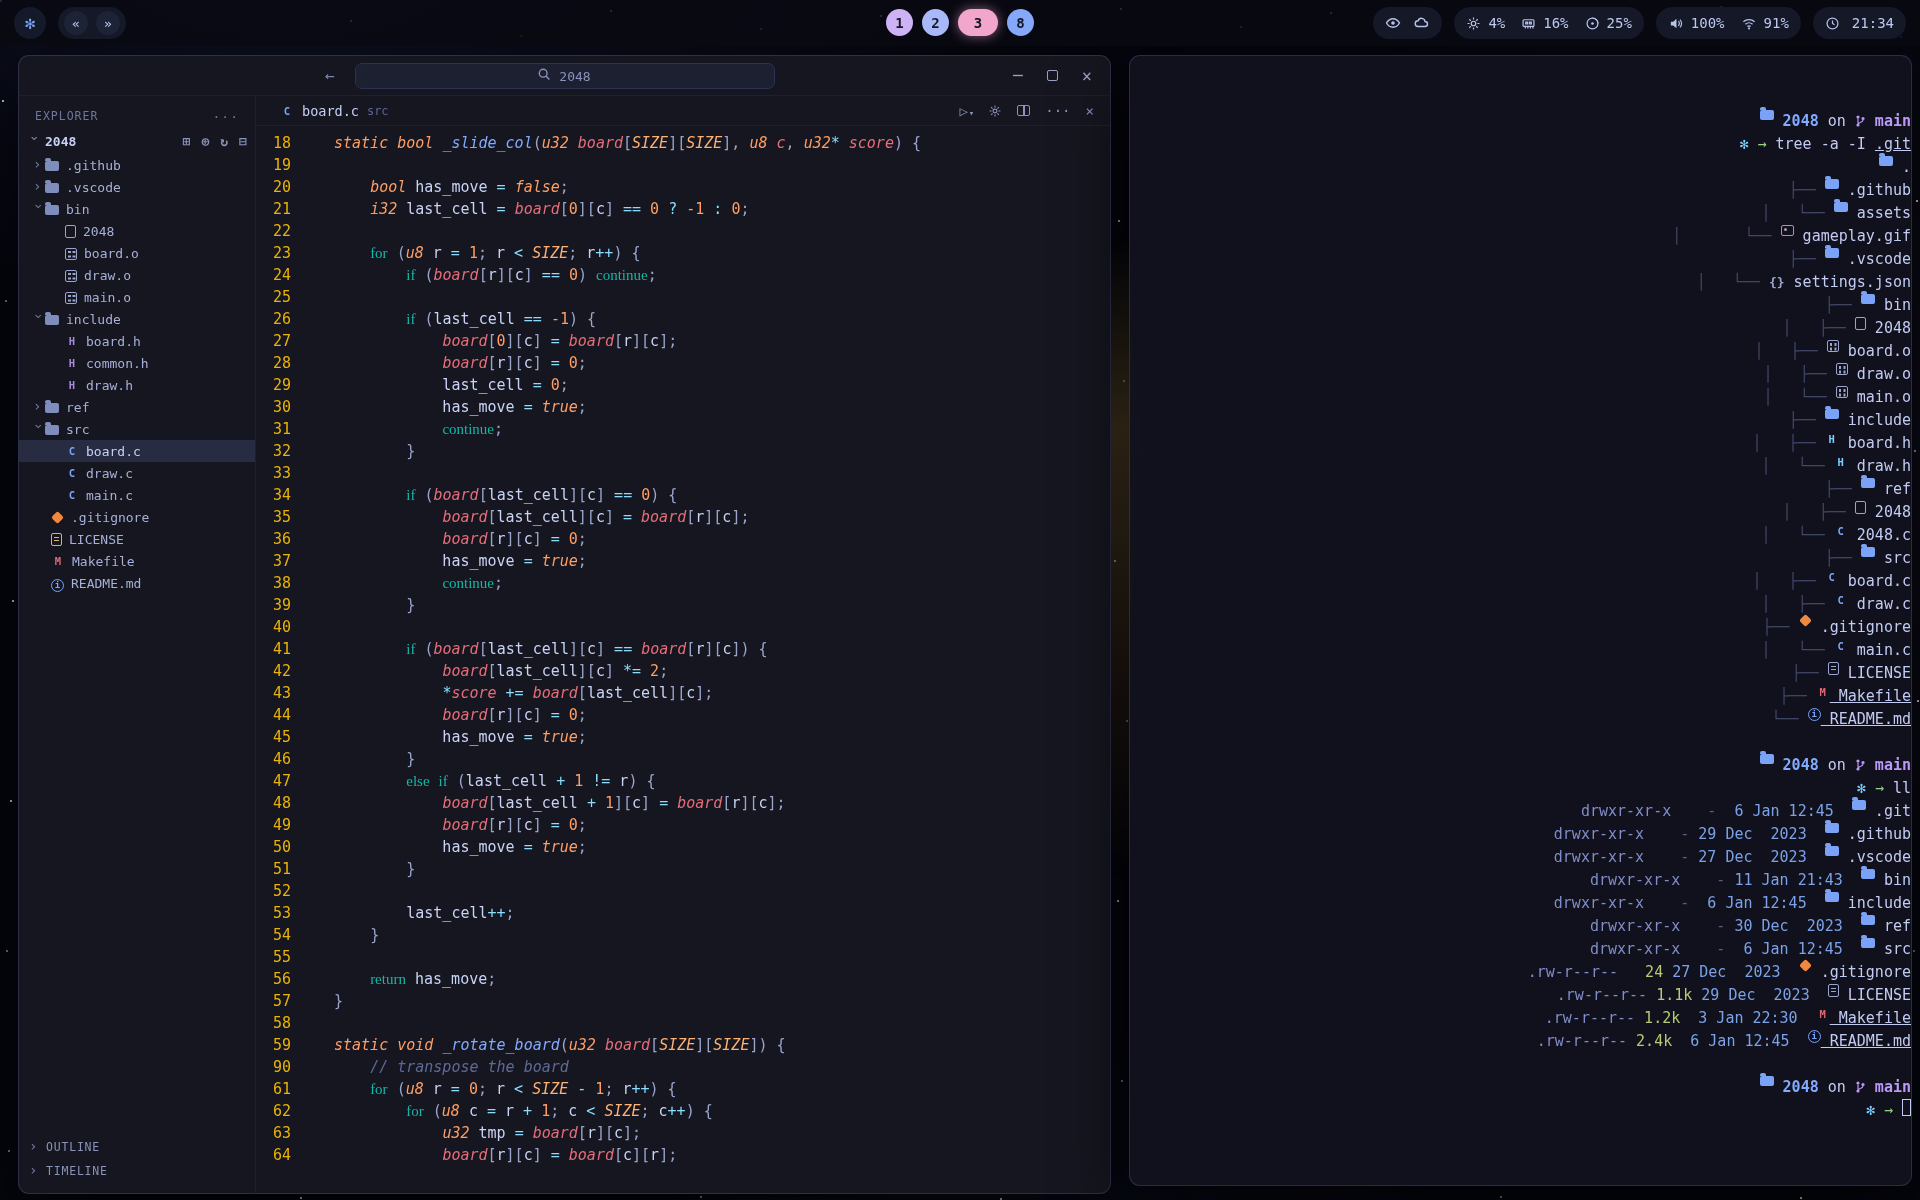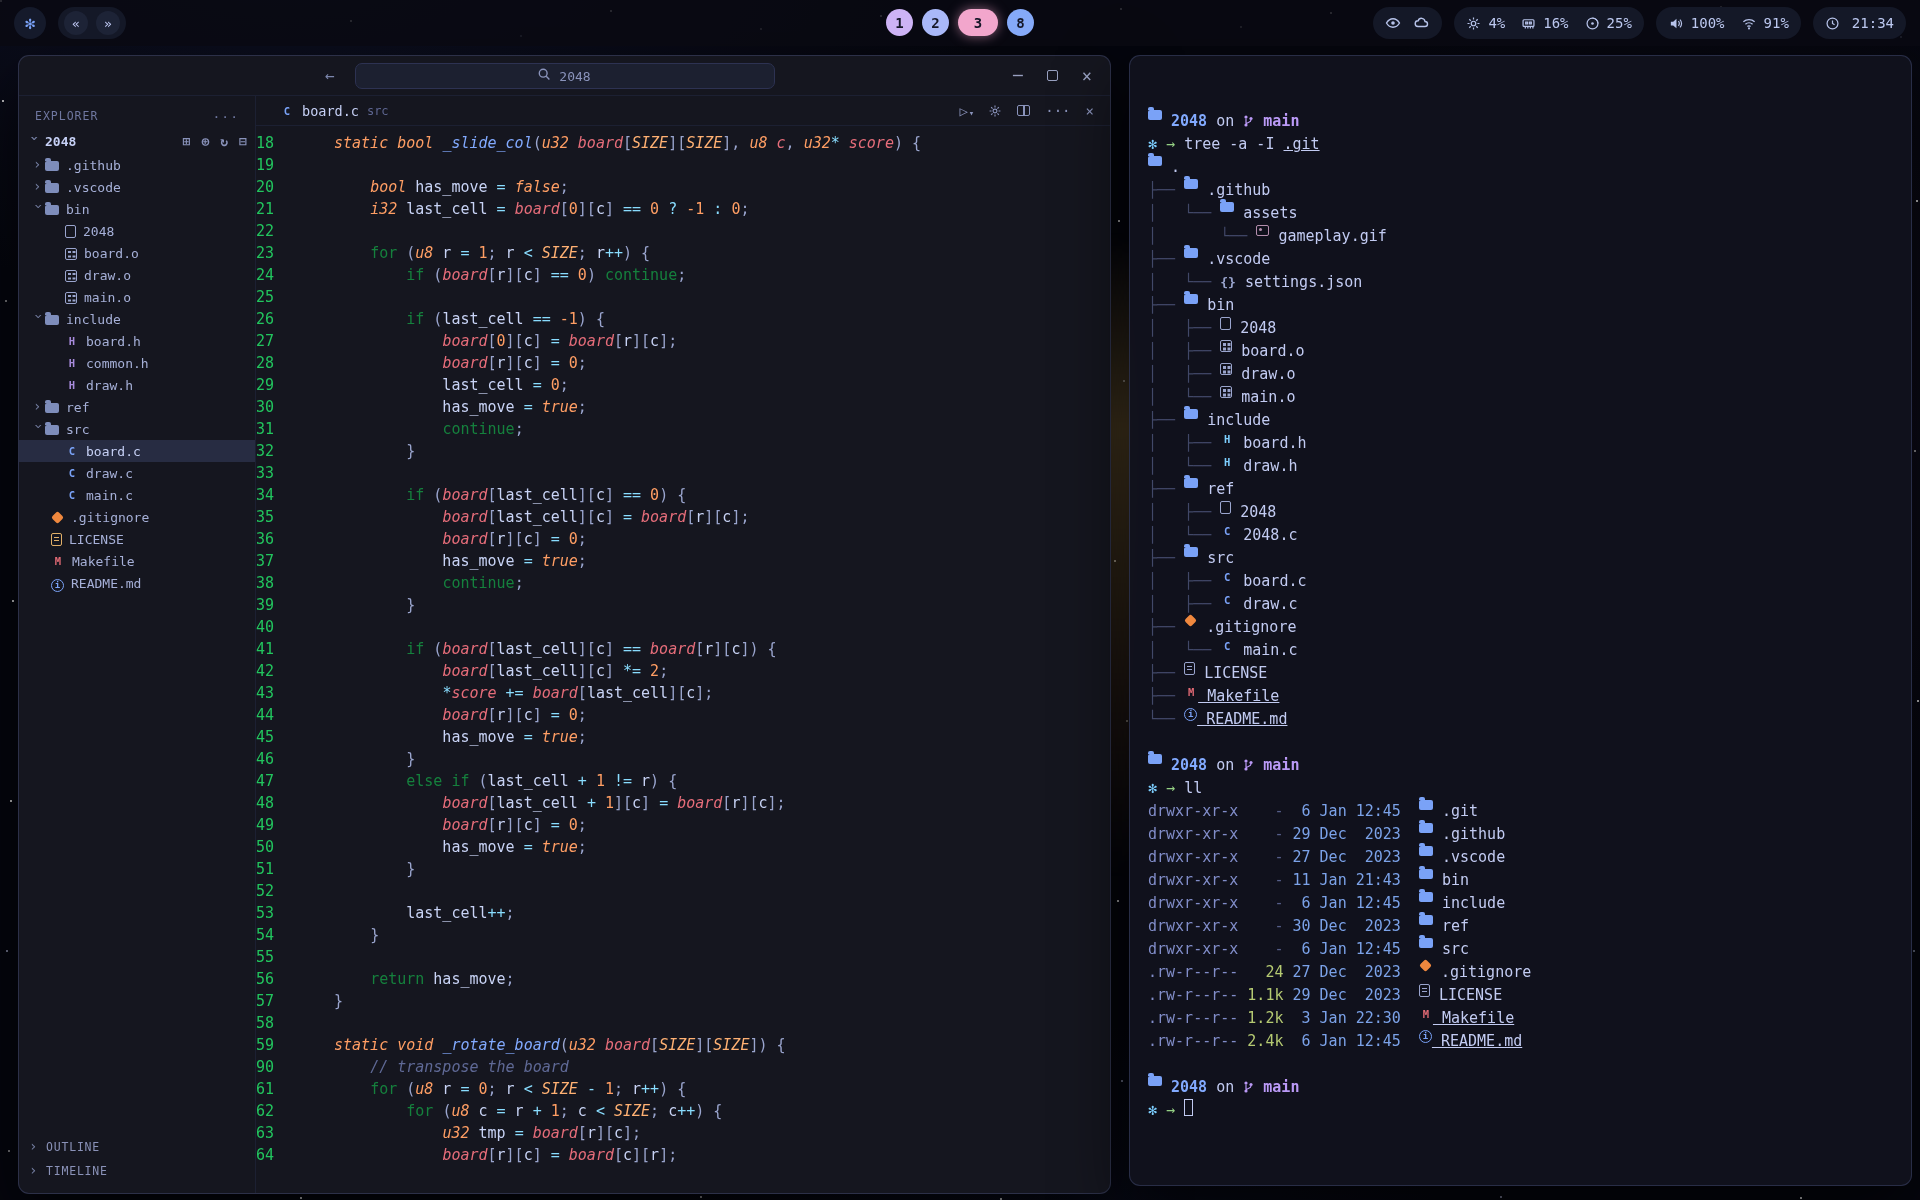--- a/index.html
+++ b/index.html
@@ -113,36 +113,36 @@
   .tab .hint { color:#5d6590; font-size:12px; }
   .tab-actions { margin-left:auto; display:flex; gap:15px; padding-right:16px; color:#8a93bb; font-size:14px; align-items:center; }
   .tab-actions > span { cursor:pointer; display:flex; align-items:center; }
   .runic { position:relative; font-size:14px; }
   .runic i { font-style:normal; font-size:9px; position:relative; top:2px; left:1px; }
   .splitic { width:13px; height:11px; border:1.3px solid #8a93bb; border-radius:2px; position:relative; display:inline-block; }
   .splitic::before { content:""; position:absolute; left:5px; top:0; bottom:0; width:1.3px; background:#8a93bb; }
 
   .codewrap { flex:1; overflow:hidden; padding-top:6px; font-size:15px; line-height:22px; }
   .cl { display:flex; height:22px; white-space:pre; }
-  .ln { flex:0 0 52px; text-align:left; color:#22c55e; }
+  .ln { flex:0 0 52px; text-align:center; color:#eab308; }
   .ct { padding-left:26px; white-space:pre; }
   .tk-p { color:#c8d3f5; }
   .tk-d { color:#9aa5ce; }
-  .tk-k { color:#15803d; }
+  .tk-k { color:#14b8a6;font-family:Liberation Serif, serif; }
   .tk-t { color:#ff9e64; font-style:italic; }
   .tk-n { color:#ff9e64; }
   .tk-b { color:#ff9e64; font-style:italic; }
   .tk-f { color:#82aaff; font-style:italic;margin-top:8px; }
   .tk-v { color:#e66d7a; font-style:italic; }
   .tk-C { color:#ffb173; font-style:italic; }
   .tk-o { color:#89ddff; }
   .tk-c { color:#5f6996; font-style:italic; }
 
   
-  .terminal { left:1129px; top:55px; width:783px; height:1131px; background:rgba(17,18,29,.97); padding:54px 0 0 18px; }
+  .terminal { left:1129px; top:55px; width:783px; height:1131px; background:rgba(17,18,29,.97); padding:54px 0 0 18px;text-align:right; }
   .tl { height:23px; line-height:23px; font-size:15px; white-space:pre; }
   .tl span { vertical-align:top; }
   .fg { color:#c2cbf2; }
   .guide { color:#414868; }
   .perm { color:#818dc9; }
   .size { color:#b5ca72; }
   .dim { color:#565f89; }
   .date { color:#7ba2e8; }
   .dirname { color:#82aaff; font-weight:bold; }
   .branch { color:#bb9af7; font-weight:bold; }

